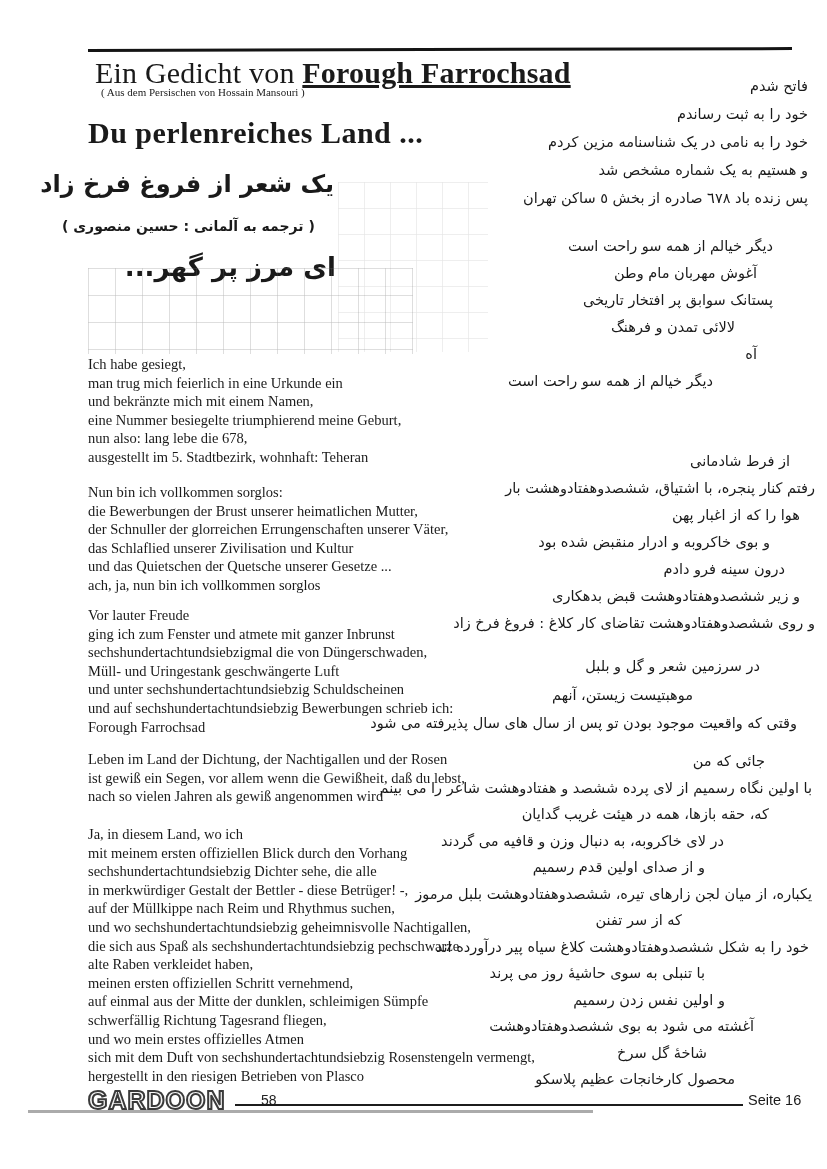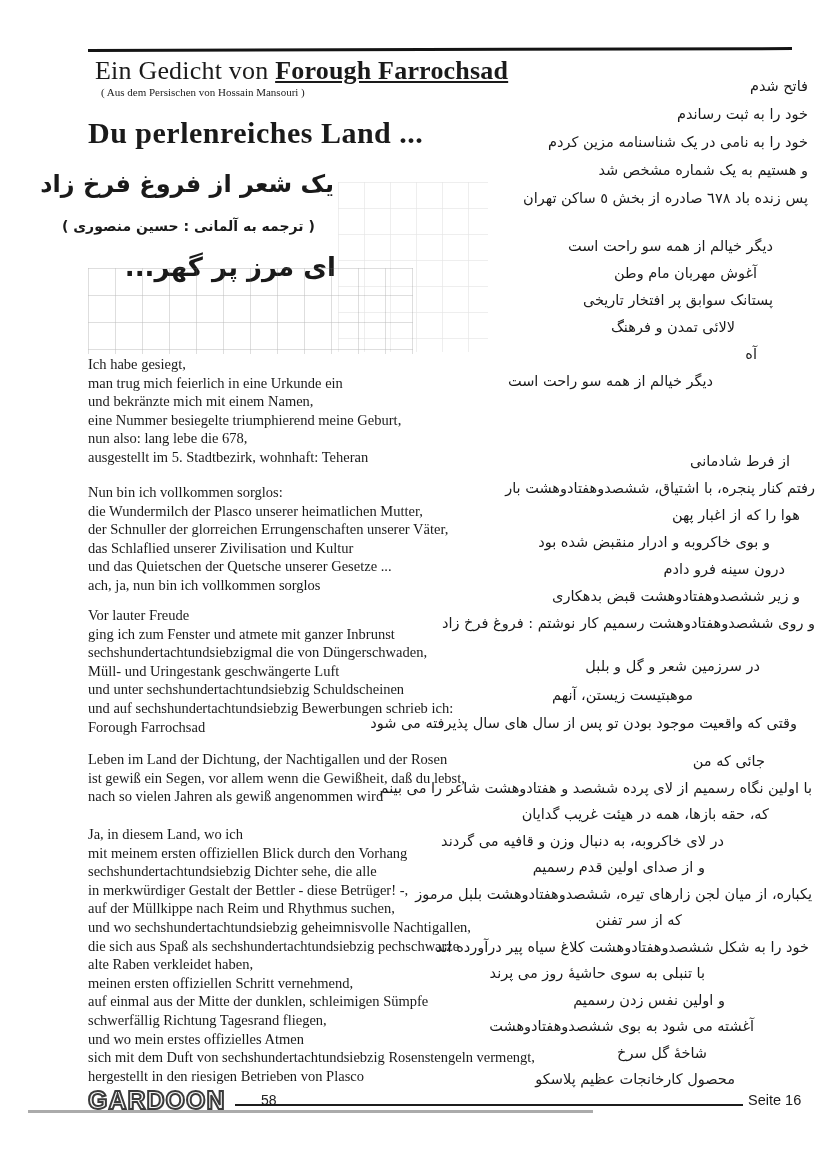--- a/index.html
+++ b/index.html
@@ -4,21 +4,21 @@
 <style>
   html,body{margin:0;padding:0;background:#ffffff;}
   .page{position:relative;width:827px;height:1169px;background:#fff;overflow:hidden;margin:0 auto;
         font-family:"Liberation Serif",serif;color:#1a1a1a;}
   .abs{position:absolute;}
 
   
   .top-rule{left:88px;top:48px;width:704px;height:3px;background:#141414;transform:rotate(-0.15deg);}
 
   
-  .title-line{left:95px;top:56px;font-size:26px;letter-spacing:.2px;white-space:nowrap;}
+  .title-line{left:95px;top:56px;font-size:30px;letter-spacing:.2px;white-space:nowrap;}
   .title-line .author{font-weight:bold;text-decoration:underline;}
   .subtitle{left:101px;top:86px;font-size:11px;white-space:nowrap;}
   .german-title{left:88px;top:116px;font-size:30px;font-weight:bold;letter-spacing:.5px;white-space:nowrap;}
 
   
   .fa{font-family:"DejaVu Sans",sans-serif;direction:rtl;}
   .persian-title{left:62px;top:170px;width:272px;font-size:24px;font-weight:bold;text-align:right;white-space:nowrap;}
   .persian-credit{left:62px;top:218px;width:272px;font-size:14px;font-weight:bold;text-align:left;white-space:nowrap;}
   .persian-subtitle{left:130px;top:252px;width:206px;font-size:26px;font-weight:bold;text-align:center;white-space:nowrap;}
 
@@ -112,21 +112,21 @@
       <div class="stanza s0">
         <div class="poem-line">Ich habe gesiegt,</div>
         <div class="poem-line">man trug mich feierlich in eine Urkunde ein</div>
         <div class="poem-line">und bekränzte mich mit einem Namen,</div>
         <div class="poem-line">eine Nummer besiegelte triumphierend meine Geburt,</div>
         <div class="poem-line">nun also: lang lebe die 678,</div>
         <div class="poem-line">ausgestellt im 5. Stadtbezirk, wohnhaft: Teheran</div>
       </div>
       <div class="stanza s1">
         <div class="poem-line">Nun bin ich vollkommen sorglos:</div>
-        <div class="poem-line">die Wundermilch der Plasco unserer heimatlichen Mutter,</div>
+        <div class="poem-line">die Bewerbungen der Brust unserer heimatlichen Mutter,</div>
         <div class="poem-line">der Schnuller der glorreichen Errungenschaften unserer Väter,</div>
         <div class="poem-line">das Schlaflied unserer Zivilisation und Kultur</div>
         <div class="poem-line">und das Quietschen der Quetsche unserer Gesetze ...</div>
         <div class="poem-line">ach, ja, nun bin ich vollkommen sorglos</div>
       </div>
       <div class="stanza s2">
         <div class="poem-line">Vor lauter Freude</div>
         <div class="poem-line">ging ich zum Fenster und atmete mit ganzer Inbrunst</div>
         <div class="poem-line">sechshundertachtundsiebzigmal die von Düngerschwaden,</div>
         <div class="poem-line">Müll- und Uringestank geschwängerte Luft</div>
@@ -172,21 +172,21 @@
         <div class="poem-line">آه</div>
         <div class="poem-line">دیگر خیالم از همه سو راحت است</div>
       </div>
       <div class="stanza s2">
         <div class="poem-line">از فرط شادمانی</div>
         <div class="poem-line">رفتم کنار پنجره، با اشتیاق، ششصدوهفتادوهشت بار</div>
         <div class="poem-line">هوا را که از اغبار پهن</div>
         <div class="poem-line">و بوی خاکروبه و ادرار منقبض شده بود</div>
         <div class="poem-line">درون سینه فرو دادم</div>
         <div class="poem-line">و زیر ششصدوهفتادوهشت قبض بدهکاری</div>
-        <div class="poem-line">و روی ششصدوهفتادوهشت رسمیم کار نوشتم : فروغ فرخ زاد</div>
+        <div class="poem-line">و روی ششصدوهفتادوهشت تقاضای کار کلاغ : فروغ فرخ زاد</div>
       </div>
       <div class="stanza s3">
         <div class="poem-line">در سرزمین شعر و گل و بلبل</div>
         <div class="poem-line">موهبتیست زیستن، آنهم</div>
         <div class="poem-line">وقتی که واقعیت موجود بودن تو پس از سال های سال پذیرفته می شود</div>
       </div>
       <div class="stanza s4">
         <div class="poem-line">جائی که من</div>
         <div class="poem-line">با اولین نگاه رسمیم از لای پرده ششصد و هفتادوهشت شاعر را می بینم</div>
         <div class="poem-line">که، حقه بازها، همه در هیئت غریب گدایان</div>

